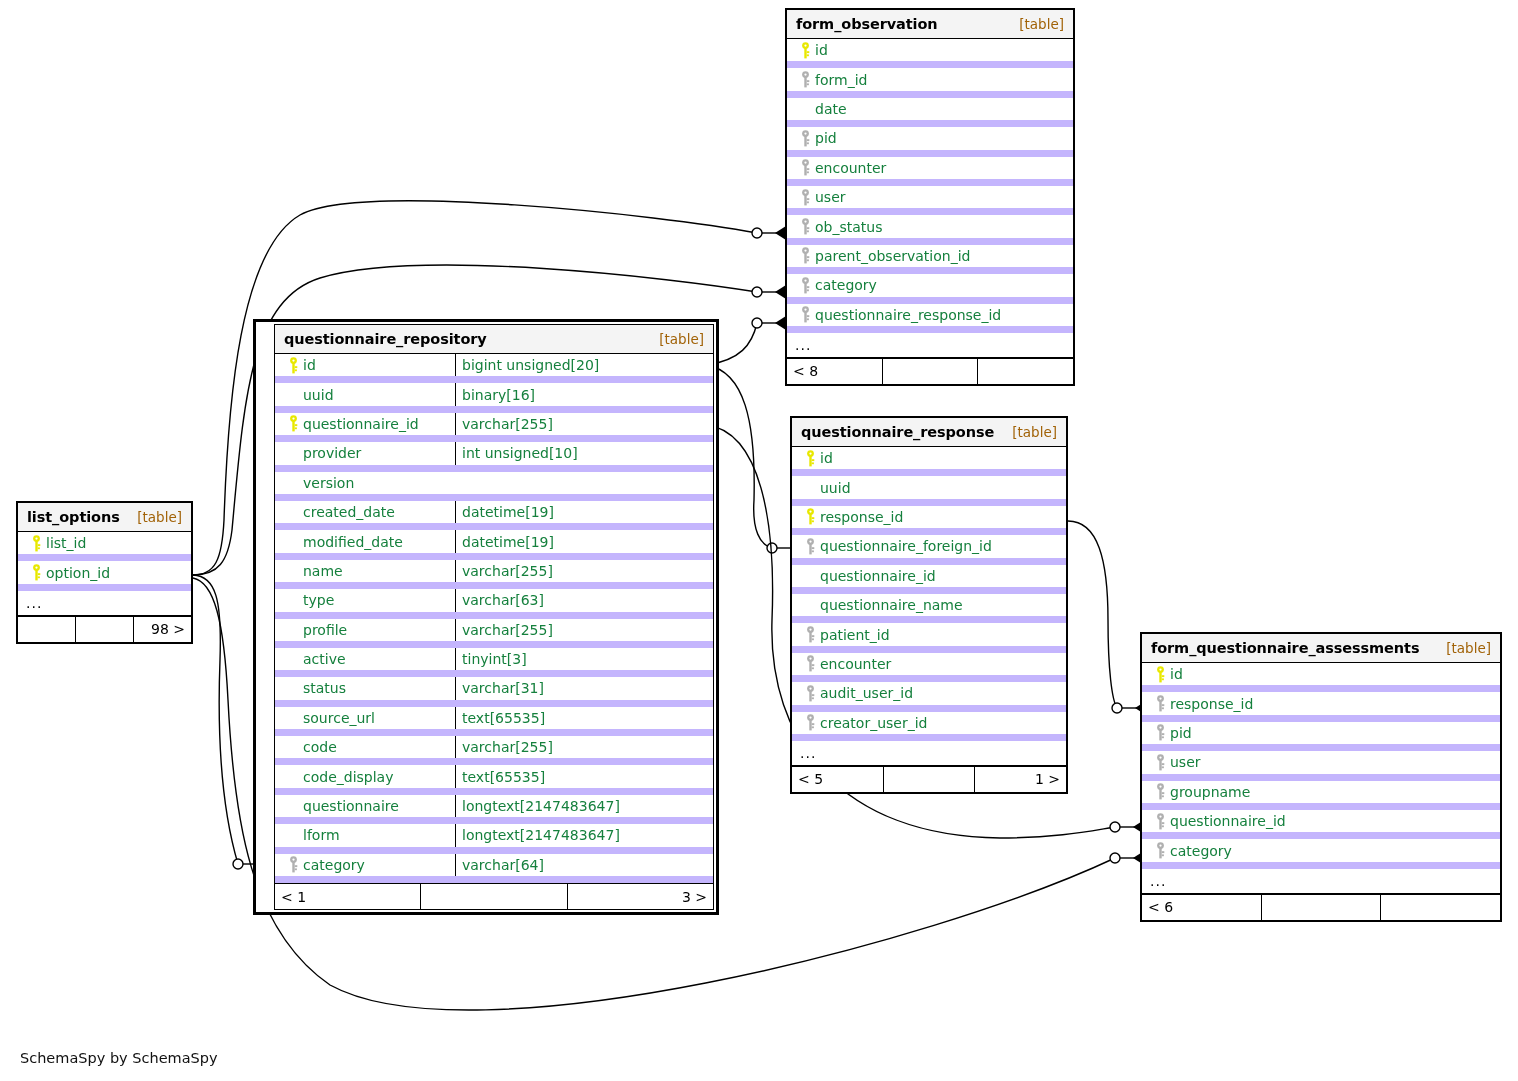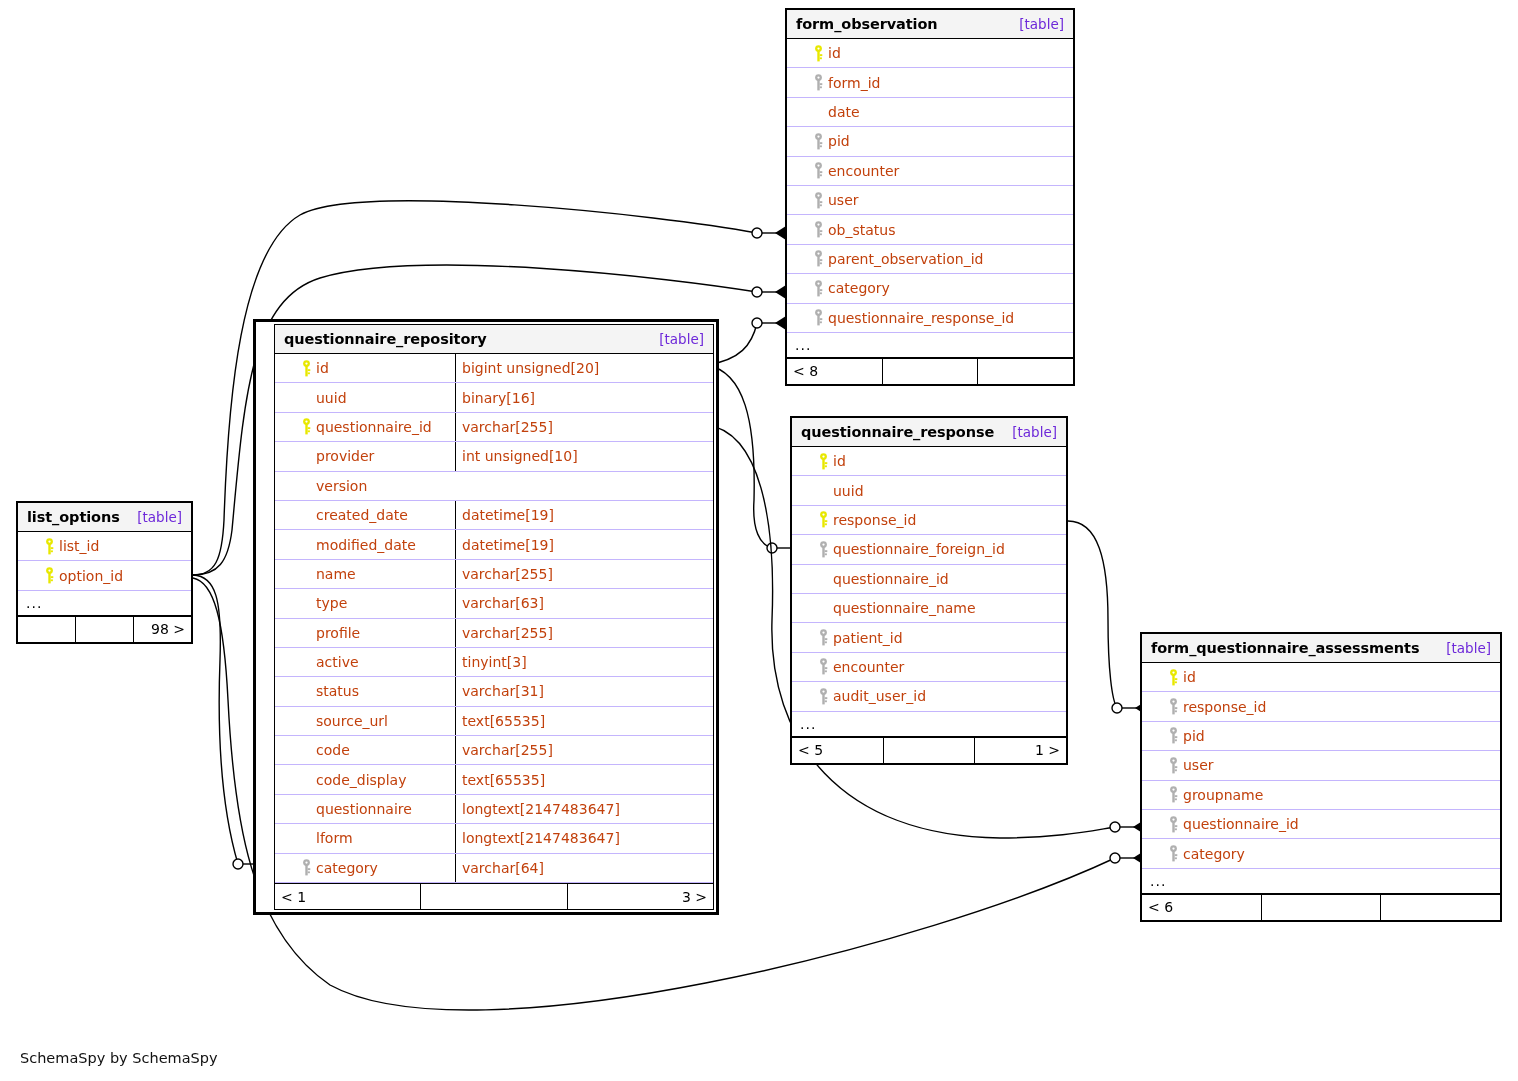--- a/index.html
+++ b/index.html
@@ -40,33 +40,32 @@
   .tname{
     font-weight:bold;
     font-size:14.5px;
     color:#000;
     letter-spacing:-0.1px;
     white-space:nowrap;
   }
   .ttag{
     margin-left:auto;
     font-size:13.5px;
-    color:#6d28d9;
+    color:#a16207;
     white-space:nowrap;
   }
 
   .row{
     height:29.4px;
     display:flex;
     align-items:center;
-    border-bottom:1px solid #c4b5fd;
+    border-bottom:7px solid #c4b5fd;
     box-sizing:border-box;
     font-size:14px;
-    color:#c2410c;
-    padding-left:13px;
+    color:#15803d;
   }
   .row:last-child{border-bottom:none;}
   .col-name{
     display:flex;align-items:center;
     box-sizing:border-box;
     padding-left:8px;
     height:100%;
     flex:1 1 auto;
     min-width:0;
     white-space:nowrap;
@@ -424,20 +423,34 @@
                   <circle cx="4.5" cy="3.6" r="3.4" fill="#b0b0b0"></circle>
                   <circle cx="4.5" cy="3.6" r="1.15" fill="#ffffff"></circle>
                   <rect x="3.3" y="5.6" width="2.4" height="10.8" fill="#b0b0b0"></rect>
                   <rect x="5.7" y="9.2" width="2.6" height="1.9" fill="#b0b0b0"></rect>
                   <rect x="5.7" y="12.4" width="2.2" height="1.8" fill="#b0b0b0"></rect>
                 </svg>
               </span>
               <span>audit_user_id</span>
             </div>
           </div>
+          <div class="row">
+            <div class="col-name">
+              <span class="keyslot">
+                <svg class="keyicon" width="9" height="17" viewBox="0 0 9 17">
+                  <circle cx="4.5" cy="3.6" r="3.4" fill="#b0b0b0"></circle>
+                  <circle cx="4.5" cy="3.6" r="1.15" fill="#ffffff"></circle>
+                  <rect x="3.3" y="5.6" width="2.4" height="10.8" fill="#b0b0b0"></rect>
+                  <rect x="5.7" y="9.2" width="2.6" height="1.9" fill="#b0b0b0"></rect>
+                  <rect x="5.7" y="12.4" width="2.2" height="1.8" fill="#b0b0b0"></rect>
+                </svg>
+              </span>
+              <span>creator_user_id</span>
+            </div>
+          </div>
           <div class="ellipsis-row">...</div>
           <div class="footer-row">
             <div class="fcell left">&lt; 5</div>
             <div class="fcell left"></div>
             <div class="fcell right">1 &gt;</div>
           </div>
         </div>
       </div>
       <div class="table-box" style="left: 1140px; top: 632px; width: 362px;">
         <div class="tbl-inner">

